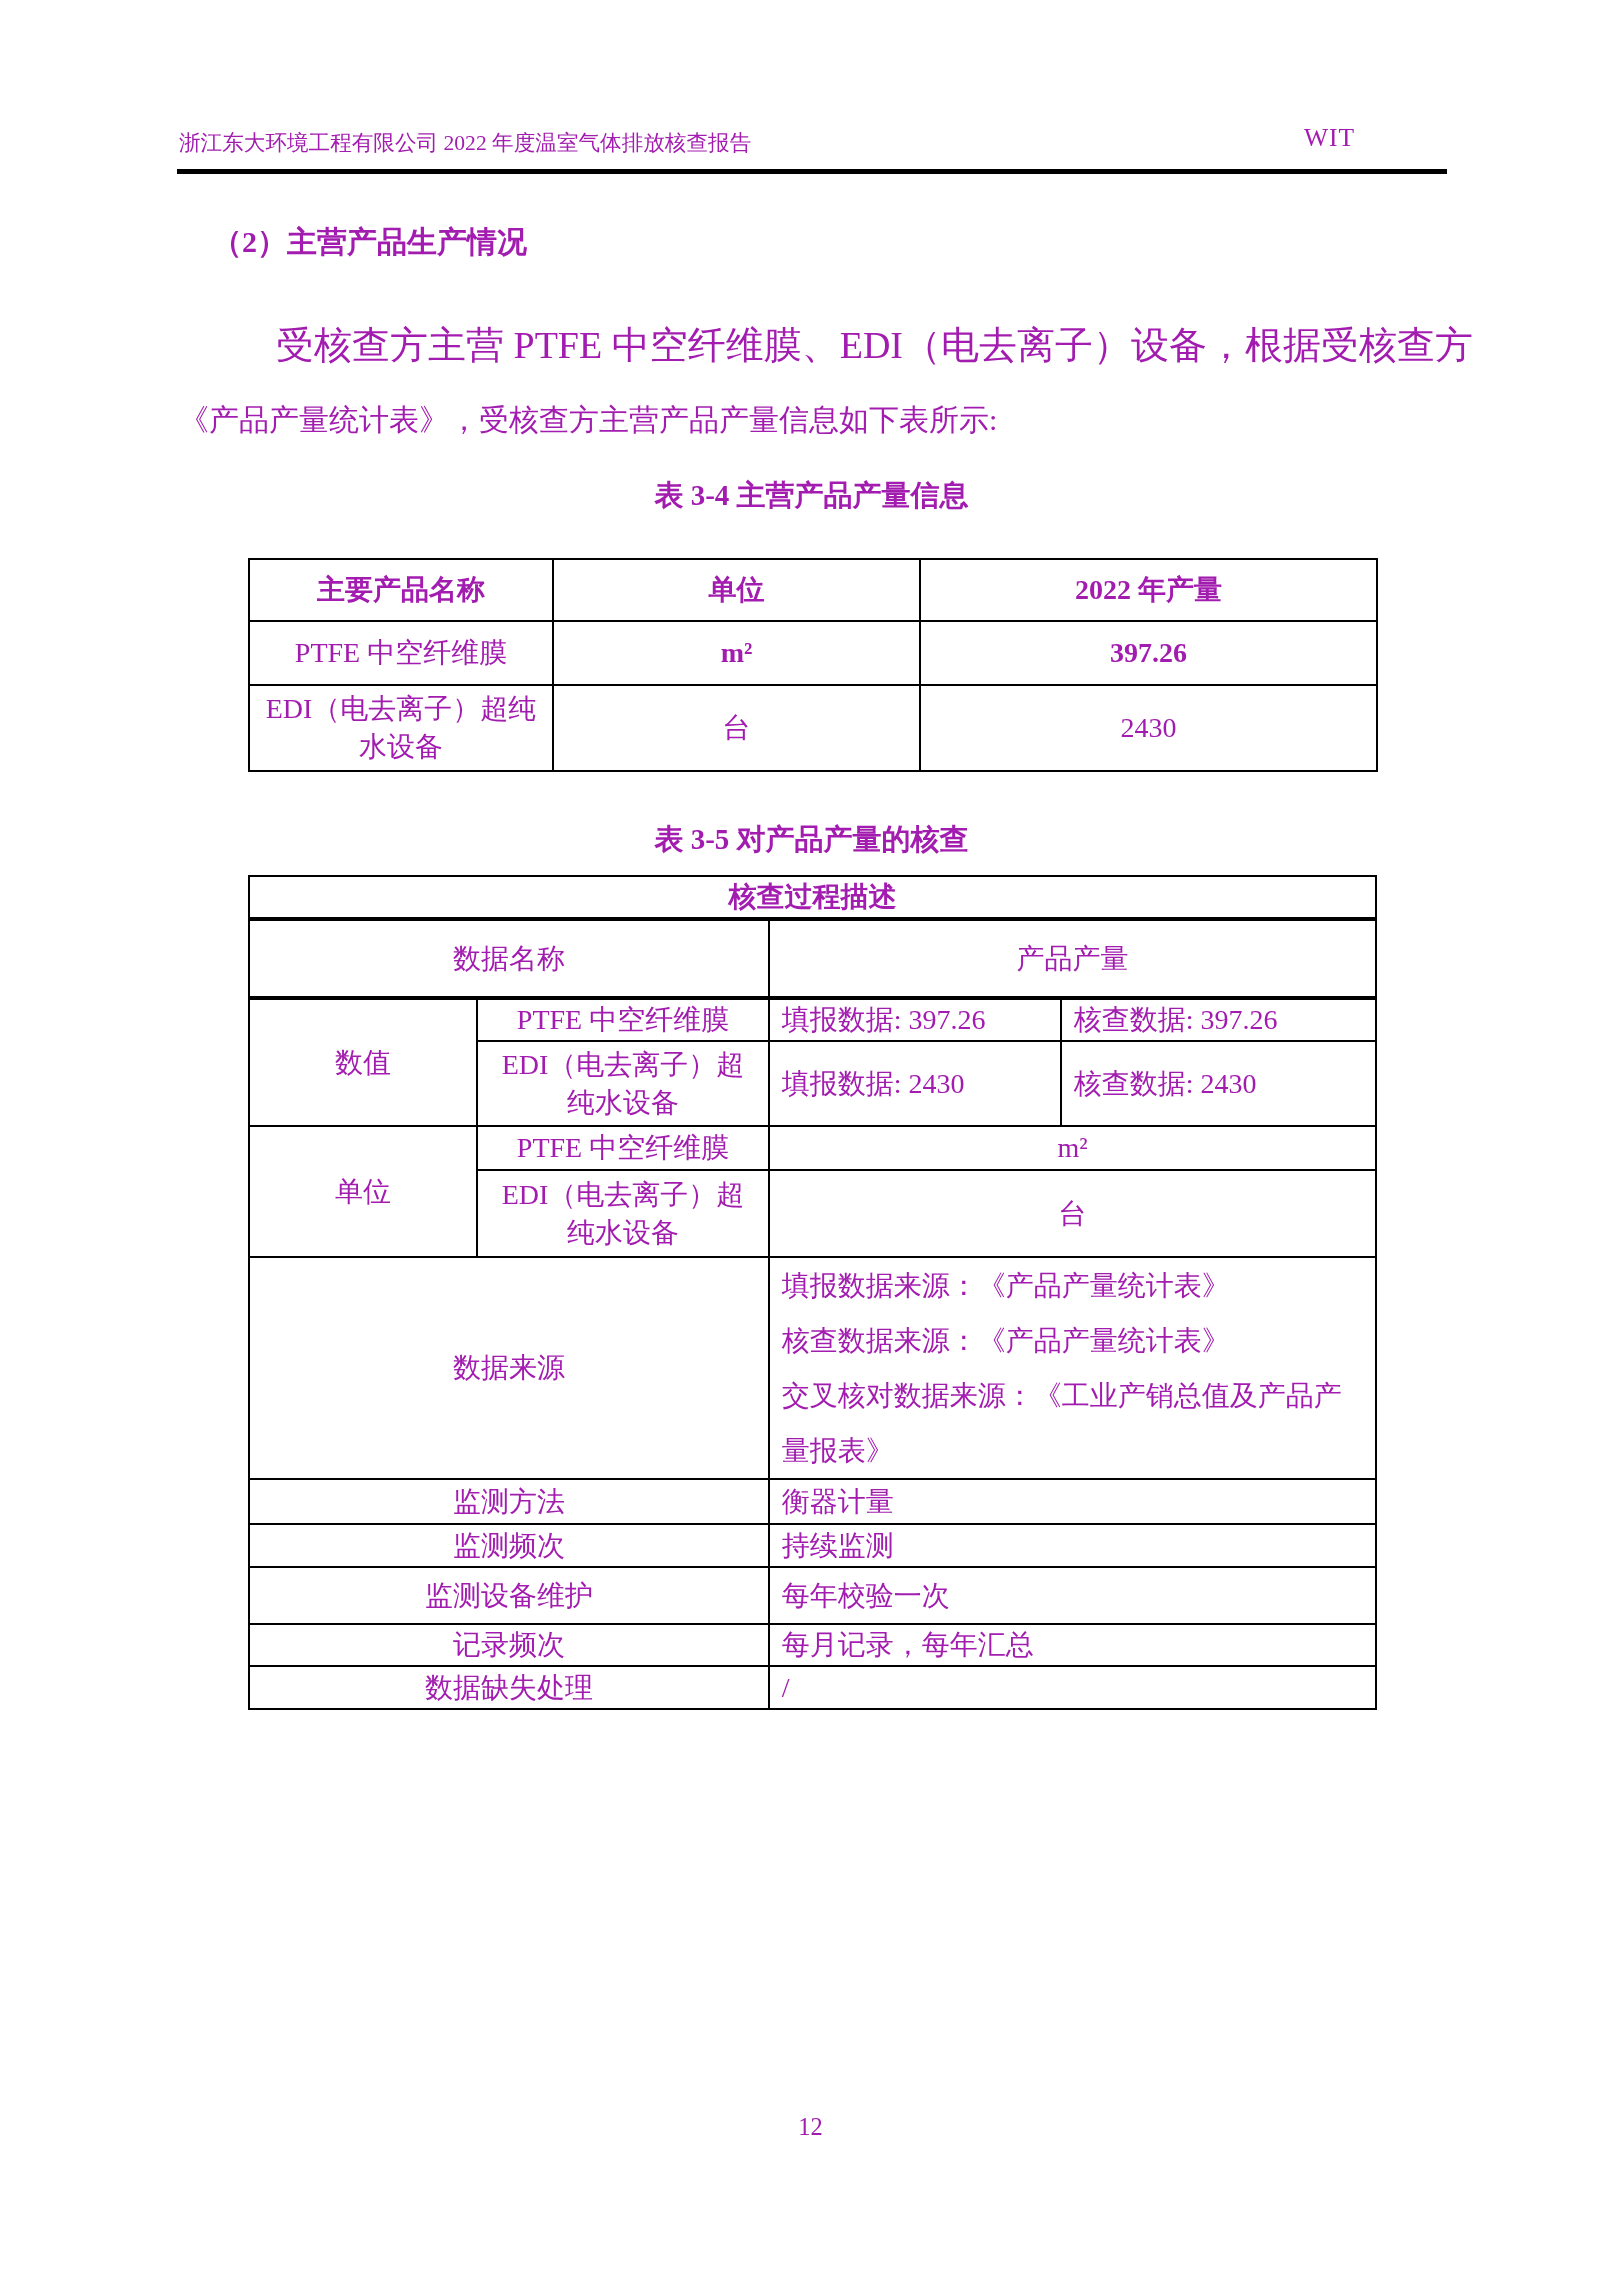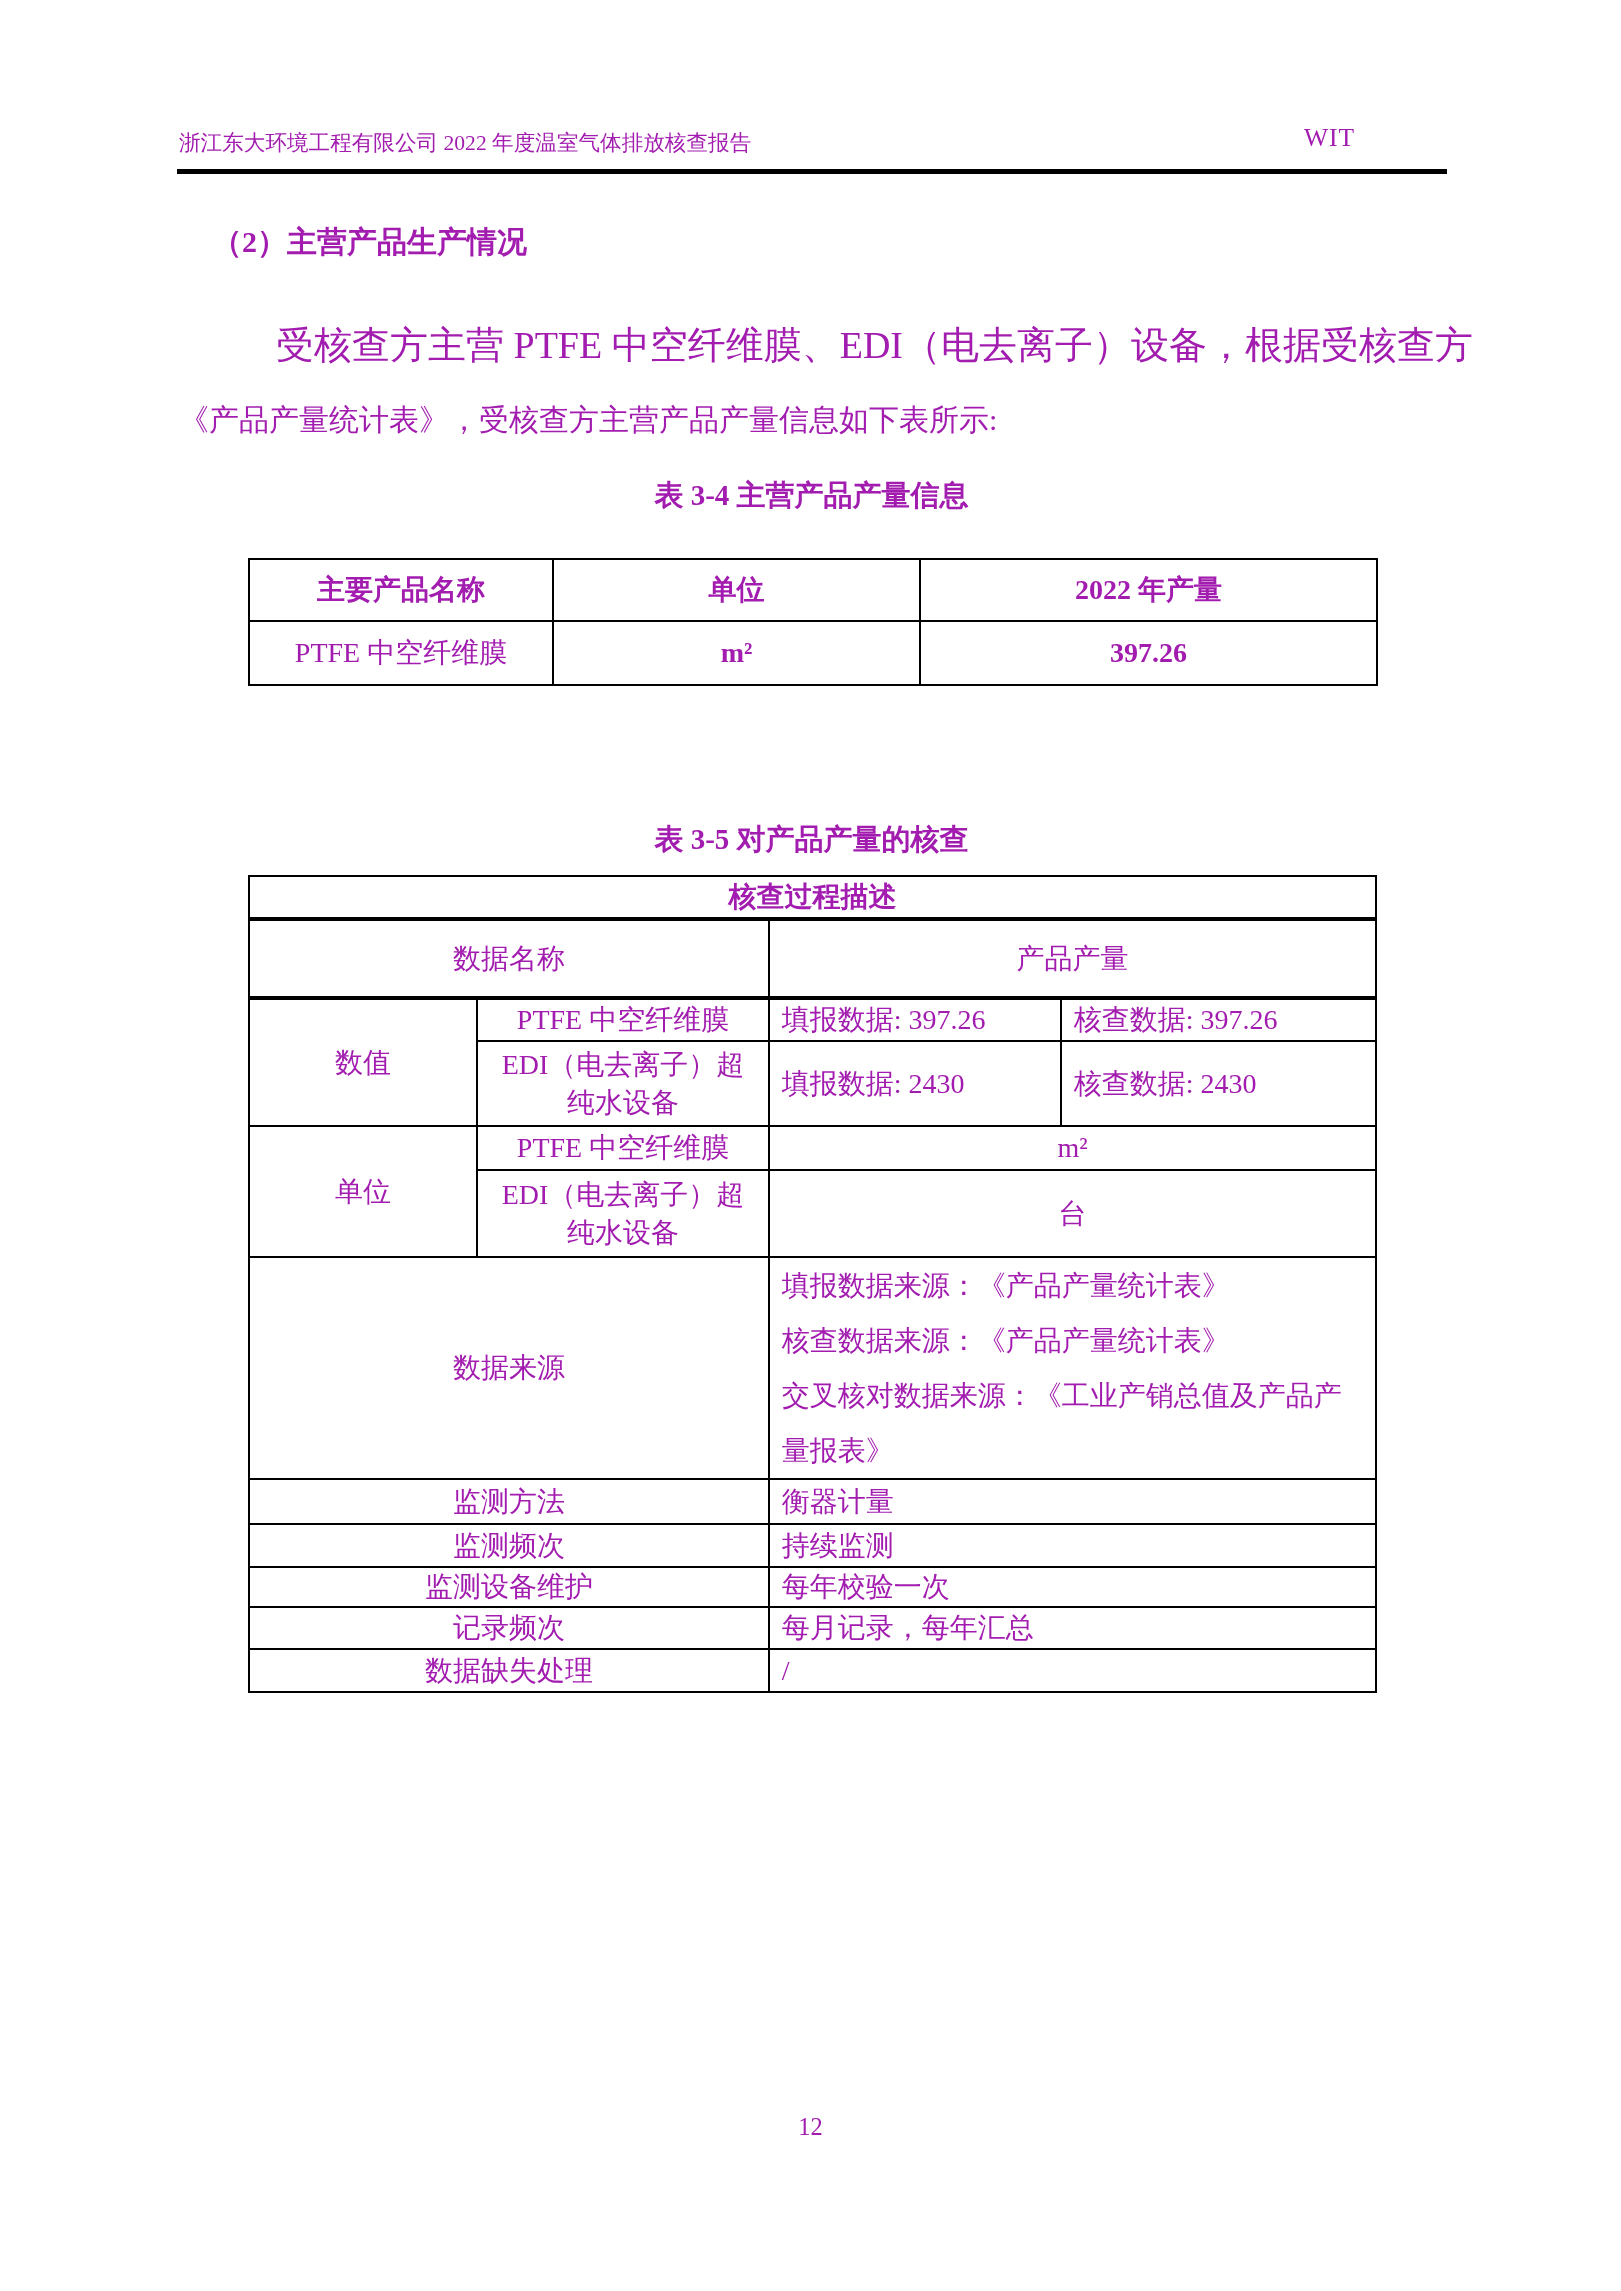--- a/index.html
+++ b/index.html
@@ -62,20 +62,28 @@
         <tr style="height:62px">
       <td class="hdr">主要产品名称</td>
       <td class="hdr">单位</td>
       <td class="hdr">2022 年产量</td>
     </tr>
     <tr style="height:64px">
       <td>PTFE 中空纤维膜</td>
       <td class="bold">m²</td>
       <td class="bold">397.26</td>
     </tr>
+    <tr style="height:86px">
+      <td>
+        <span>EDI（电去离子）超纯</span><br>
+        <span>水设备</span>
+      </td>
+      <td>台</td>
+      <td>2430</td>
+    </tr>
   </tbody>
     </table>
 
   <div class="abs tbl-title t35-title">表 3-5 对产品产量的核查</div>
   <table class="t35">
     <colgroup>
         <col style="width:228px">
         <col style="width:292px">
         <col style="width:292px">
         <col style="width:315px">
@@ -124,21 +132,21 @@
       </td>
     </tr>
     <tr style="height:45px">
       <td colspan="2">监测方法</td>
       <td colspan="2" class="left-cell">衡器计量</td>
     </tr>
     <tr style="height:43px">
       <td colspan="2">监测频次</td>
       <td colspan="2" class="left-cell">持续监测</td>
     </tr>
-    <tr style="height:40px">
+    <tr style="height:57px">
       <td colspan="2">监测设备维护</td>
       <td colspan="2" class="left-cell">每年校验一次</td>
     </tr>
     <tr style="height:42px">
       <td colspan="2">记录频次</td>
       <td colspan="2" class="left-cell">每月记录，每年汇总</td>
     </tr>
     <tr style="height:43px">
       <td colspan="2">数据缺失处理</td>
       <td colspan="2" class="left-cell">/</td>

